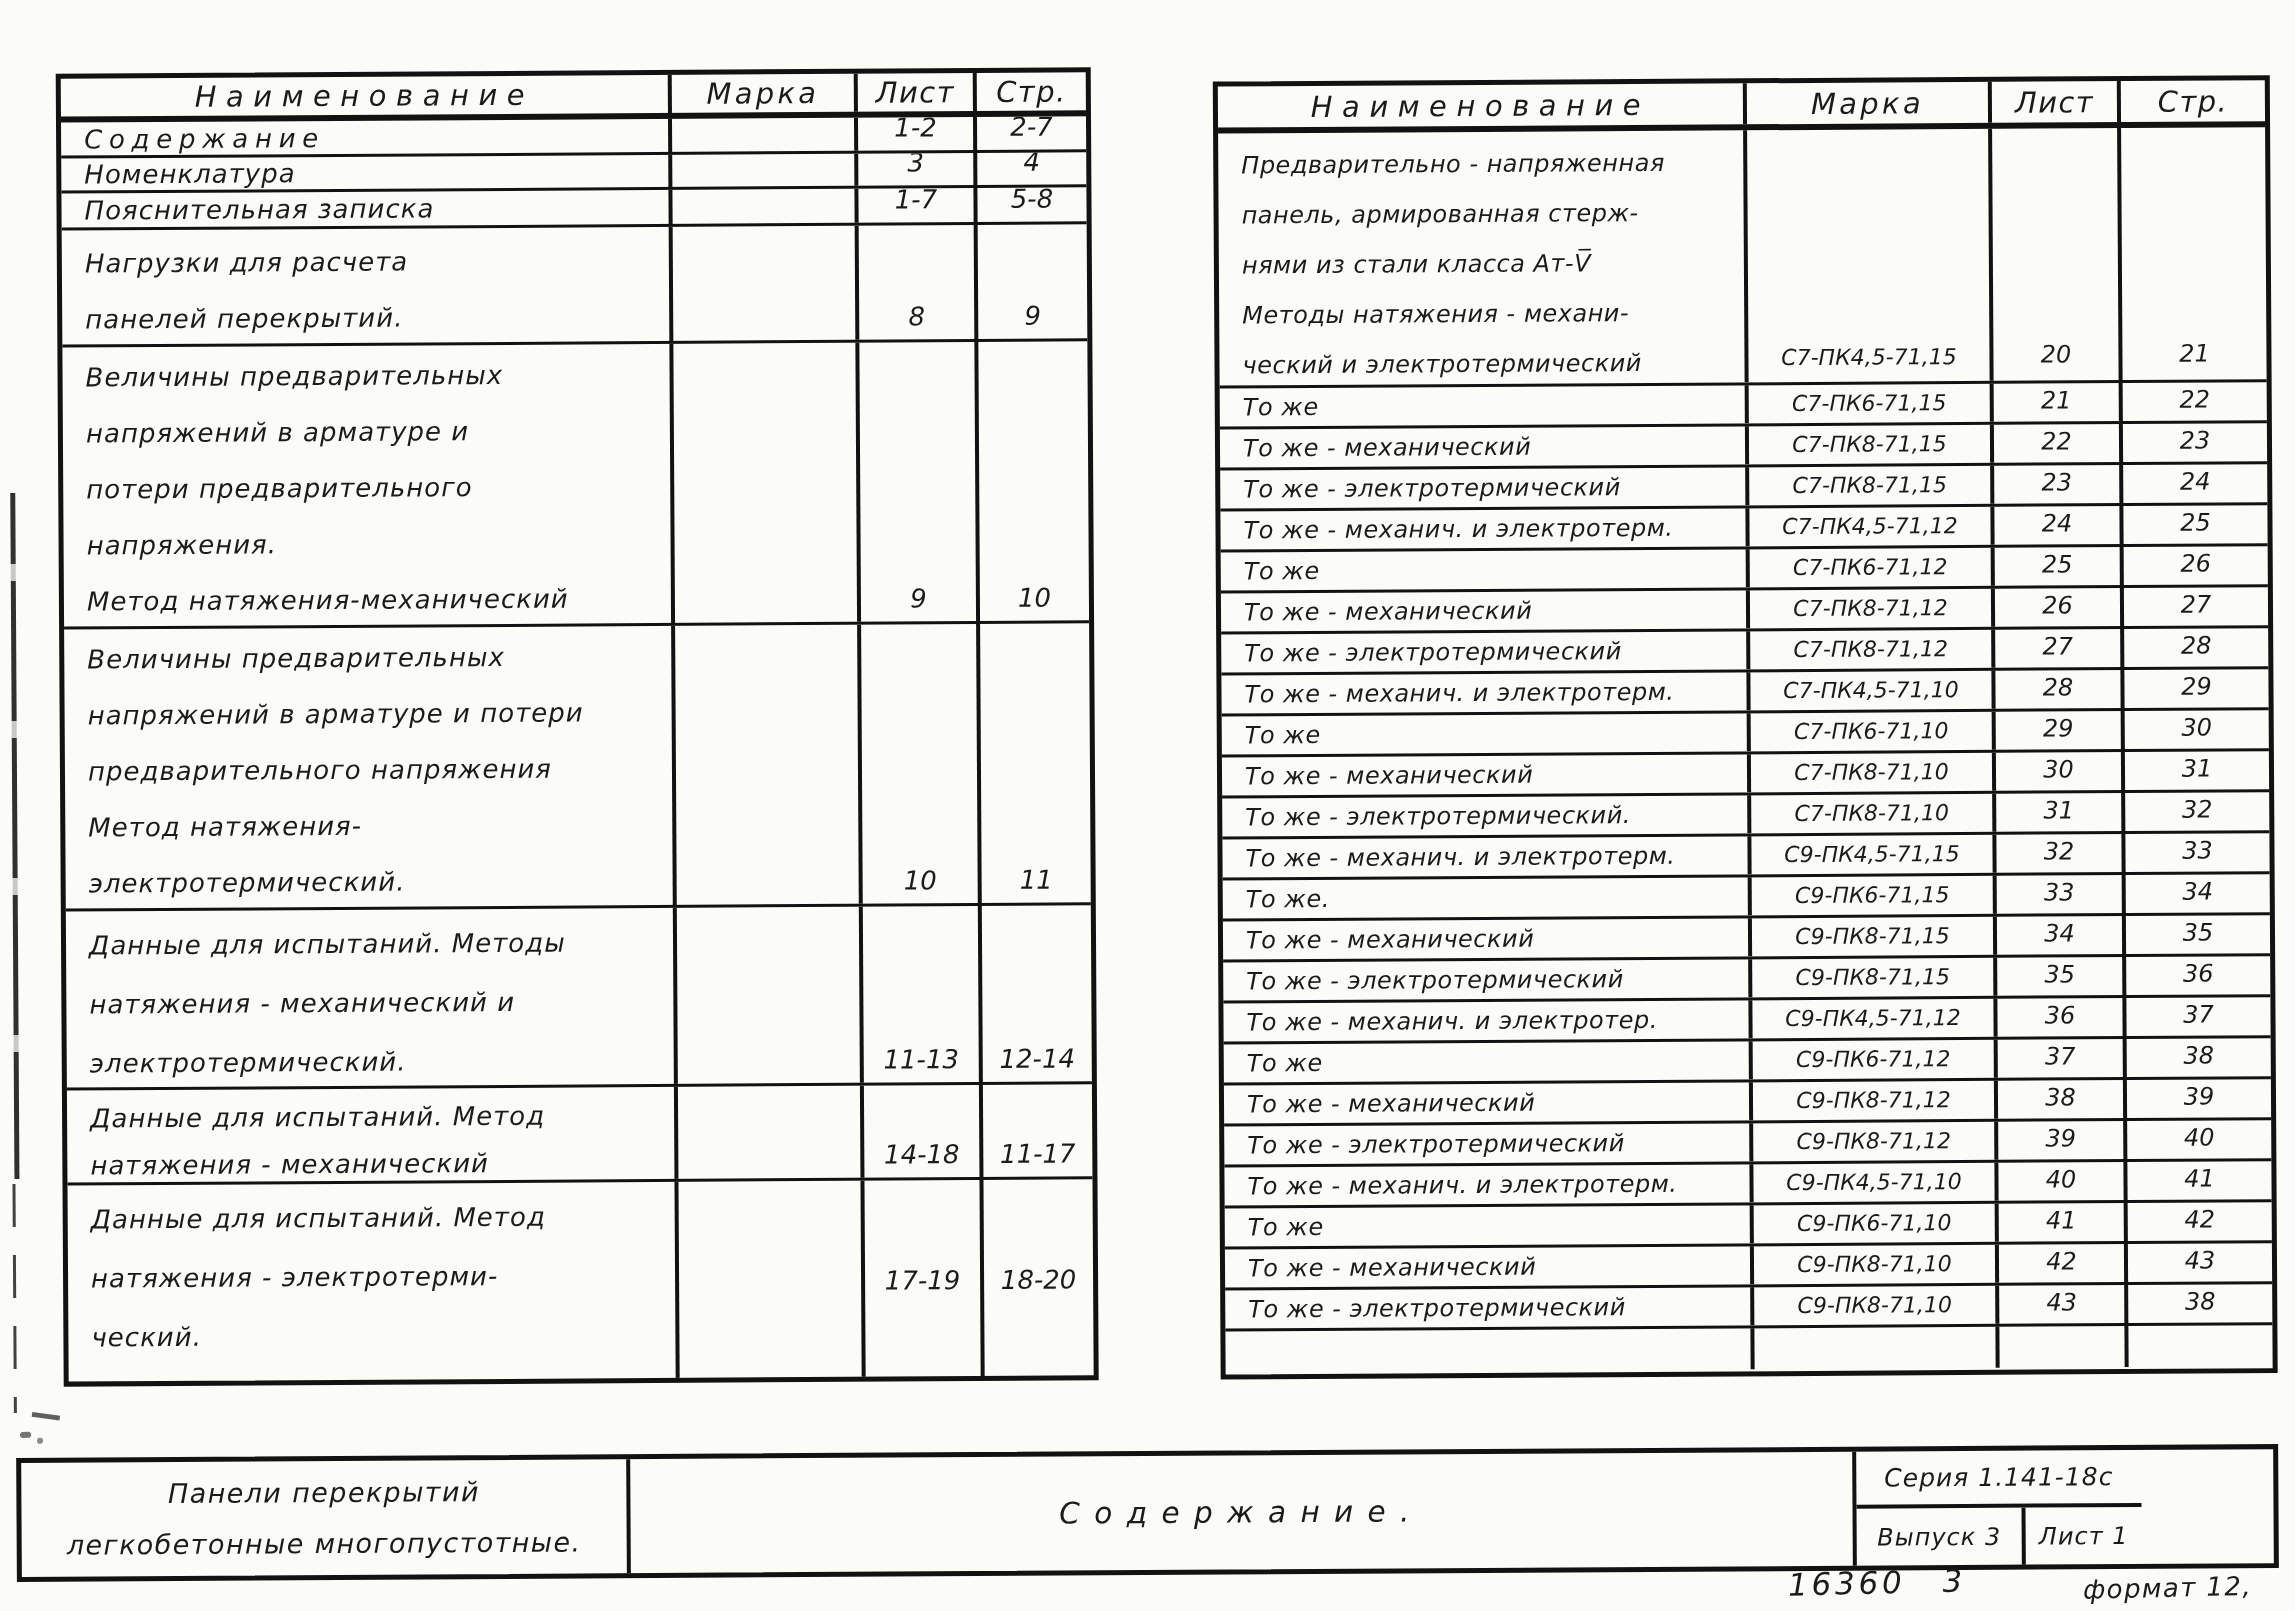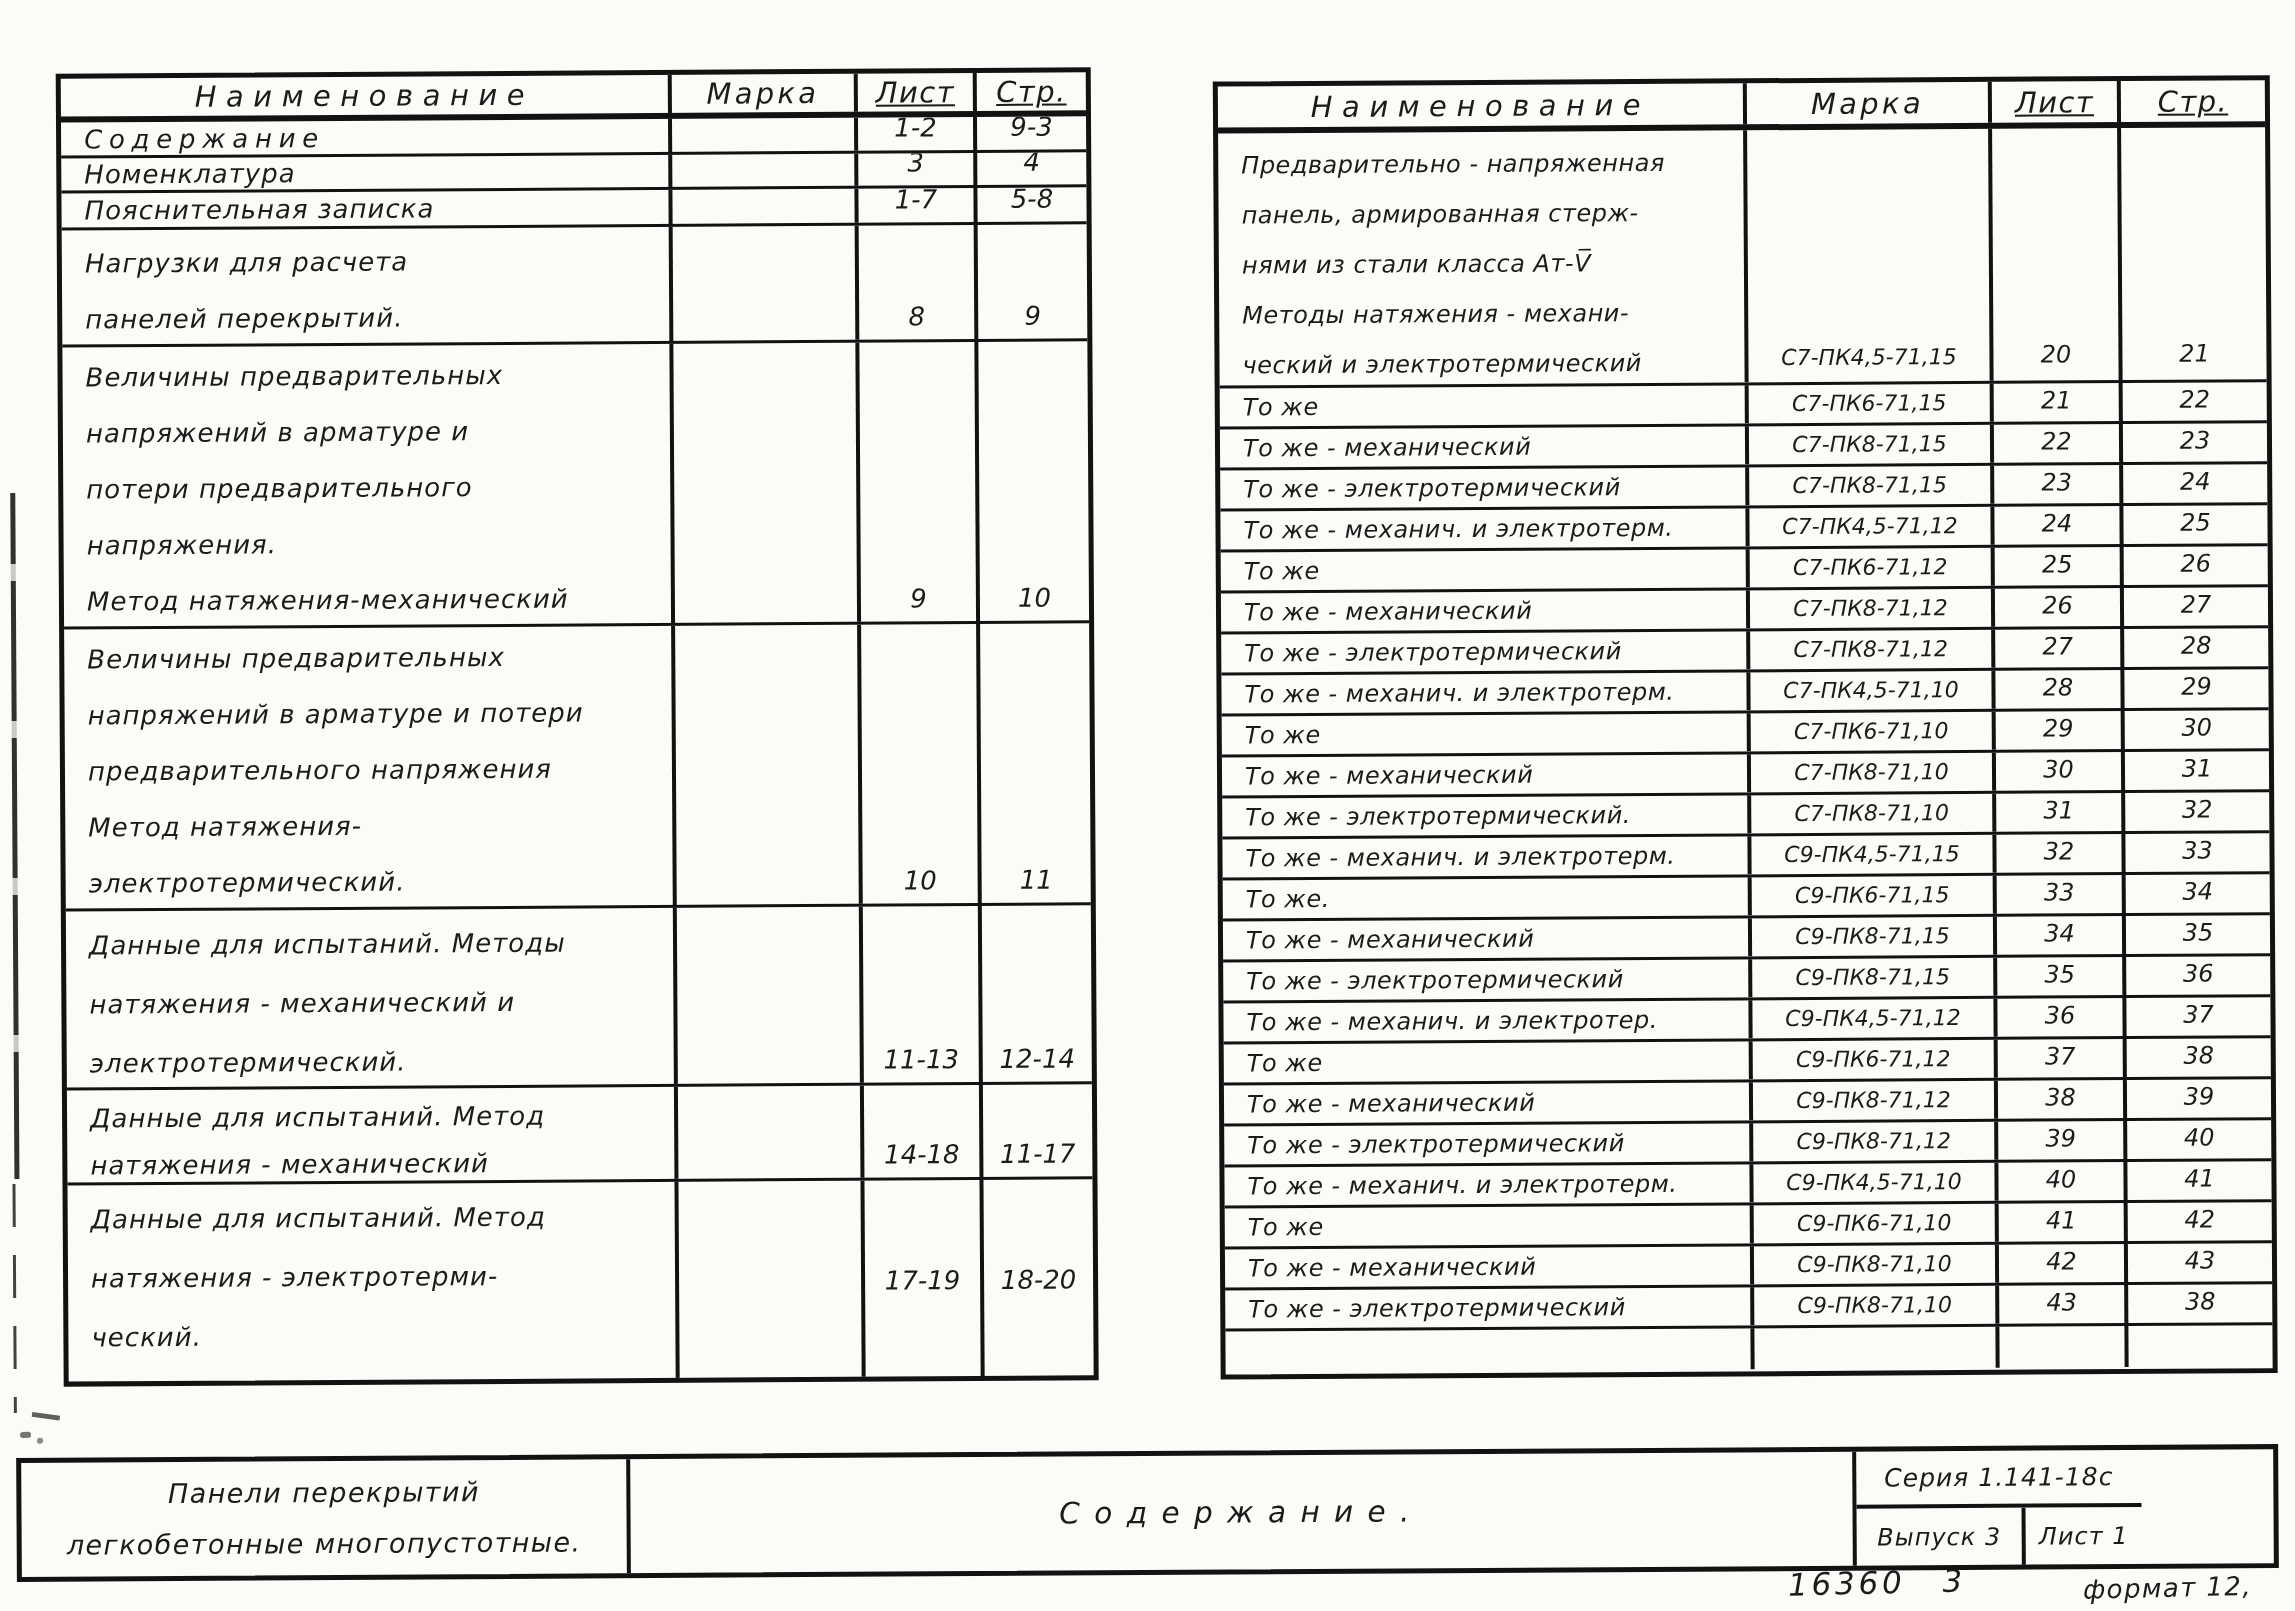--- a/index.html
+++ b/index.html
@@ -9,21 +9,21 @@
   
   .dtable{position:absolute;display:flex;flex-direction:column;border:5.2px solid #121212;box-sizing:border-box;background:transparent;}
   .thead,.trow{display:flex;flex:0 0 auto;border-bottom:3.3px solid #121212;box-sizing:border-box;min-height:0;}
   .thead{border-bottom-width:6.2px;}
   .trow:last-child{border-bottom:0;flex:1 1 auto;}
   .cell{box-sizing:border-box;border-right:4.3px solid #121212;overflow:hidden;flex:0 0 auto;}
   .cell:last-child{border-right:0;flex:1 1 auto;}
   .hcell{display:flex;align-items:center;justify-content:center;font-size:29px;}
   .hcell.c0{letter-spacing:9.5px;}
   .hcell.c1{letter-spacing:3.3px;}
-  .hcell.c2,.hcell.c3{letter-spacing:1.4px;text-decoration:underline;}
+  .hcell.c2,.hcell.c3{letter-spacing:1.4px;}
   .name{display:flex;flex-direction:column;justify-content:center;padding-left:23px;}
   .ln{white-space:nowrap;}
   .mark,.num{display:flex;align-items:flex-end;justify-content:center;padding-bottom:7.6px;}
 
   
   #lt{left:60px;top:67px;width:1035px;height:1313px;}
   #lt .c0{width:611px;} #lt .c1{width:186px;} #lt .c2{width:119px;}
   #lt .thead{flex-basis:44px;}
   #lt .r1{flex-basis:36px;} #lt .r2{flex-basis:35px;} #lt .r3{flex-basis:37px;}
   #lt .r4{flex-basis:117px;} #lt .r5{flex-basis:282px;} #lt .r6{flex-basis:282px;}
@@ -91,21 +91,21 @@
         <div class="cell hcell c1">Марка</div>
         <div class="cell hcell c2">Лист</div>
         <div class="cell hcell c3">Стр.</div>
       </div>
   <div class="trow r1">
         <div class="cell name c0">
           <div class="ln">Содержание</div>
         </div>
         <div class="cell mark c1"></div>
         <div class="cell num c2">1-2</div>
-        <div class="cell num c3">9-3</div>
+        <div class="cell num c3">2-7</div>
       </div>
       <div class="trow r2">
         <div class="cell name c0">
           <div class="ln">Номенклатура</div>
         </div>
         <div class="cell mark c1"></div>
         <div class="cell num c2">3</div>
         <div class="cell num c3">4</div>
       </div>
       <div class="trow r3">

